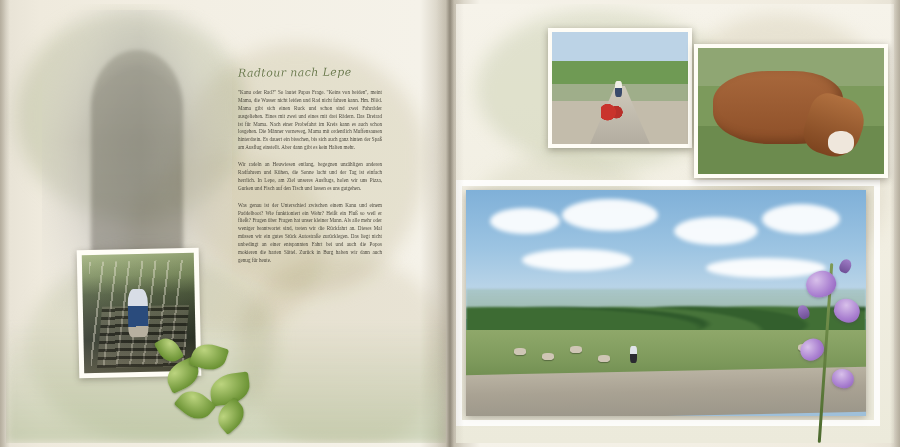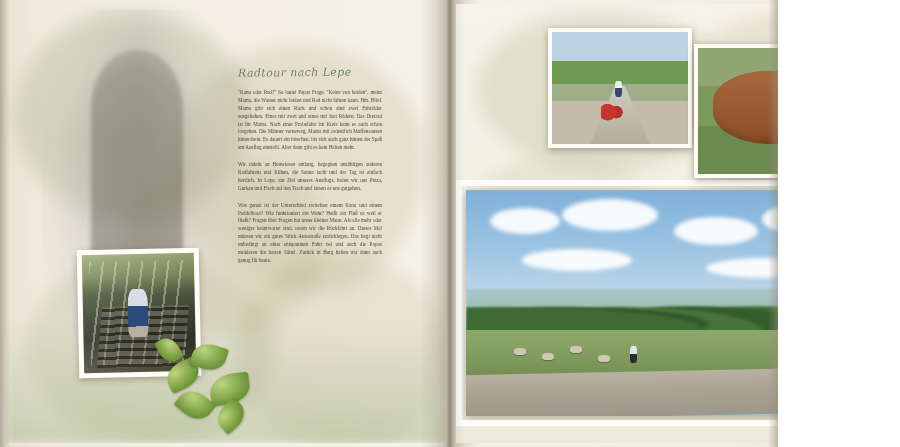--- a/index.html
+++ b/index.html
@@ -2,21 +2,21 @@
 <html><head>
 <meta charset="utf-8">
 <style>
   html, body {
     margin: 0;
     padding: 0;
     background: #ffffff;
   }
   #page {
     position: relative;
-    width: 778px;
+    width: 900px;
     height: 447px;
     overflow: hidden;
     font-family: "Liberation Serif", serif;
     background: #e5e5e5;
   }
 
   
   .spread {
     position: absolute;
     inset: 0;

